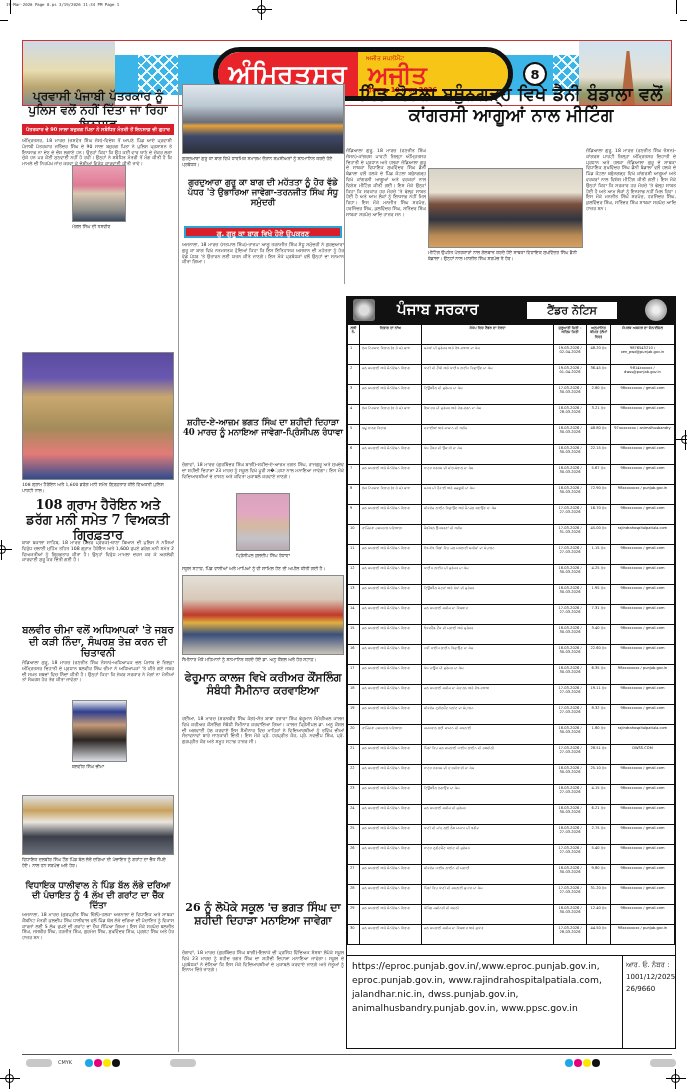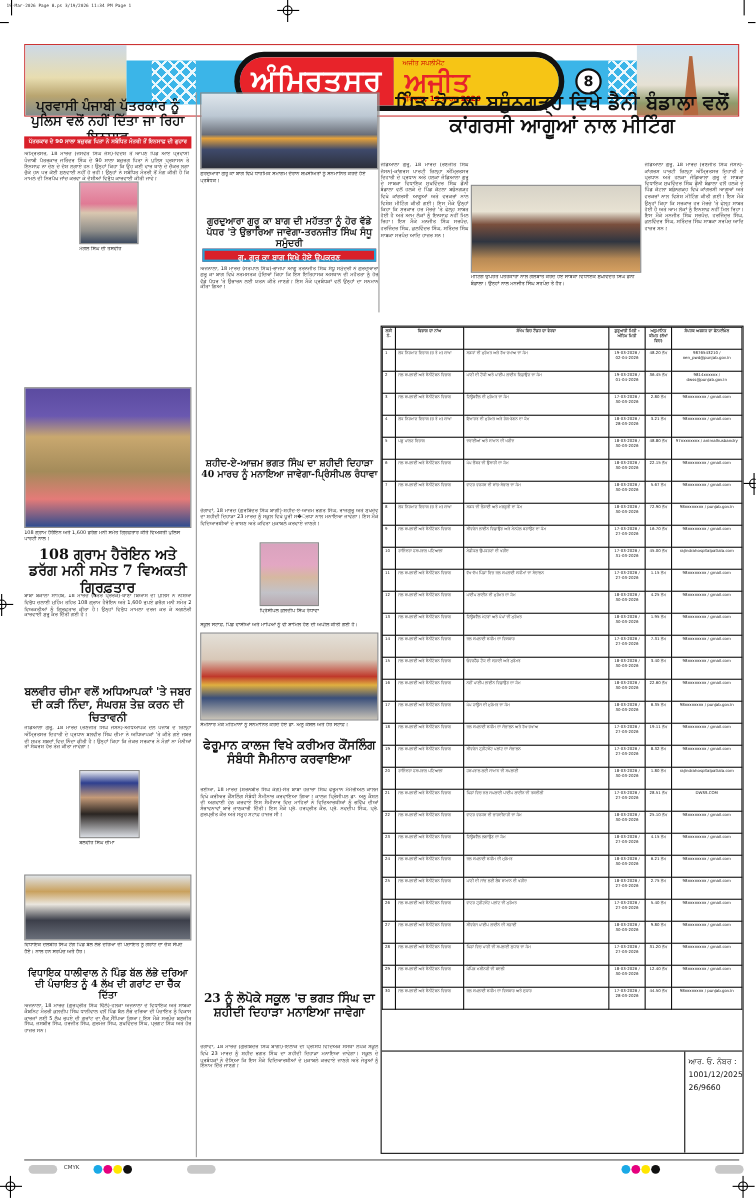--- a/index.html
+++ b/index.html
@@ -90,21 +90,21 @@
 </div>
 
 <div class="hl" style="left:22px;top:90px;width:152px;font-size:12px;">ਪ੍ਰਵਾਸੀ ਪੰਜਾਬੀ ਪੱਤਰਕਾਰ ਨੂੰ ਪੁਲਿਸ ਵਲੋਂ ਨਹੀਂ ਦਿੱਤਾ ਜਾ ਰਿਹਾ ਇਨਸਾਫ਼</div>
 <div class="redbar" style="left:22px;top:124px;width:152px;height:11px;font-size:5px;line-height:11px;">ਪੱਤਰਕਾਰ ਦੇ 90 ਸਾਲਾ ਬਜ਼ੁਰਗ ਪਿਤਾ ਨੇ ਸਬੰਧਿਤ ਮੰਤਰੀ ਤੋਂ ਇਨਸਾਫ਼ ਦੀ ਗੁਹਾਰ ਲਾਈ</div>
 <div class="body" style="left:22px;top:138px;width:150px;height:190px;">ਅੰਮ੍ਰਿਤਸਰ, 18 ਮਾਰਚ (ਜਸਵੰਤ ਸਿੰਘ ਜੱਸ)-ਵਿਦੇਸ਼ ਤੋਂ ਆਪਣੇ ਪਿੰਡ ਆਏ ਪ੍ਰਵਾਸੀ ਪੰਜਾਬੀ ਪੱਤਰਕਾਰ ਜਤਿੰਦਰ ਸਿੰਘ ਦੇ 90 ਸਾਲਾ ਬਜ਼ੁਰਗ ਪਿਤਾ ਨੇ ਪੁਲਿਸ ਪ੍ਰਸ਼ਾਸਨ ਤੇ ਇਨਸਾਫ਼ ਨਾ ਦੇਣ ਦੇ ਦੋਸ਼ ਲਗਾਏ ਹਨ। ਉਨ੍ਹਾਂ ਕਿਹਾ ਕਿ ਉਹ ਕਈ ਵਾਰ ਥਾਣੇ ਦੇ ਚੱਕਰ ਲਗਾ ਚੁੱਕੇ ਹਨ ਪਰ ਕੋਈ ਸੁਣਵਾਈ ਨਹੀਂ ਹੋ ਰਹੀ। ਉਨ੍ਹਾਂ ਨੇ ਸਬੰਧਿਤ ਮੰਤਰੀ ਤੋਂ ਮੰਗ ਕੀਤੀ ਹੈ ਕਿ ਮਾਮਲੇ ਦੀ ਨਿਰਪੱਖ ਜਾਂਚ ਕਰਵਾ ਕੇ ਦੋਸ਼ੀਆਂ ਵਿਰੁੱਧ ਕਾਰਵਾਈ ਕੀਤੀ ਜਾਵੇ।</div>
 <div class="photo" style="left:72px;top:165px;width:54px;height:57px;background:linear-gradient(180deg,#e9a0b4 0%,#e07a95 35%,#d9c7b0 50%,#8f8e8a 80%,#3c4a60 100%);"></div>
 <div class="cap" style="left:72px;top:224px;width:54px;height:8px;">ਮੰਗਲ ਸਿੰਘ ਦੀ ਤਸਵੀਰ</div>
 
 <div class="photo" style="left:182px;top:84px;width:162px;height:70px;background:linear-gradient(180deg,#dfe6ec 0%,#bcc8d3 30%,#6a6e78 55%,#e6a23a 60%,#3f4a6b 75%,#2c2f3a 100%);"></div>
 <div class="cap" style="left:182px;top:156px;width:162px;height:16px;">ਗੁਰਦੁਆਰਾ ਗੁਰੂ ਕਾ ਬਾਗ ਵਿਖੇ ਧਾਰਮਿਕ ਸਮਾਗਮ ਦੌਰਾਨ ਸ਼ਖ਼ਸੀਅਤਾਂ ਨੂੰ ਸਨਮਾਨਿਤ ਕਰਦੇ ਹੋਏ ਪ੍ਰਬੰਧਕ।</div>
-<div class="hl" style="left:182px;top:178px;width:162px;font-size:8.5px;margin-top:20px;">ਗੁਰਦੁਆਰਾ ਗੁਰੂ ਕਾ ਬਾਗ ਦੀ ਮਹੱਤਤਾ ਨੂੰ ਹੋਰ ਵੱਡੇ ਪੱਧਰ 'ਤੇ ਉਭਾਰਿਆ ਜਾਵੇਗਾ-ਤਰਨਜੀਤ ਸਿੰਘ ਸੰਧੂ ਸਮੁੰਦਰੀ</div>
+<div class="hl" style="left:182px;top:178px;width:162px;font-size:8.5px;">ਗੁਰਦੁਆਰਾ ਗੁਰੂ ਕਾ ਬਾਗ ਦੀ ਮਹੱਤਤਾ ਨੂੰ ਹੋਰ ਵੱਡੇ ਪੱਧਰ 'ਤੇ ਉਭਾਰਿਆ ਜਾਵੇਗਾ-ਤਰਨਜੀਤ ਸਿੰਘ ਸੰਧੂ ਸਮੁੰਦਰੀ</div>
 <div class="redbar" style="left:184px;top:226px;width:158px;height:12px;font-size:7px;line-height:12px;border:2px solid #2aa3d6;">ਗੁ. ਗੁਰੂ ਕਾ ਬਾਗ ਵਿਖੇ ਹੋਏ ਉਪਕਰਣ</div>
 <div class="body" style="left:182px;top:242px;width:162px;height:135px;">ਅਜਨਾਲਾ, 18 ਮਾਰਚ (ਸਤਪਾਲ ਸਿੰਘ)-ਭਾਜਪਾ ਆਗੂ ਤਰਨਜੀਤ ਸਿੰਘ ਸੰਧੂ ਸਮੁੰਦਰੀ ਨੇ ਗੁਰਦੁਆਰਾ ਗੁਰੂ ਕਾ ਬਾਗ ਵਿਖੇ ਨਤਮਸਤਕ ਹੁੰਦਿਆਂ ਕਿਹਾ ਕਿ ਇਸ ਇਤਿਹਾਸਕ ਅਸਥਾਨ ਦੀ ਮਹੱਤਤਾ ਨੂੰ ਹੋਰ ਵੱਡੇ ਪੱਧਰ 'ਤੇ ਉਭਾਰਨ ਲਈ ਯਤਨ ਕੀਤੇ ਜਾਣਗੇ। ਇਸ ਮੌਕੇ ਪ੍ਰਬੰਧਕਾਂ ਵਲੋਂ ਉਨ੍ਹਾਂ ਦਾ ਸਨਮਾਨ ਕੀਤਾ ਗਿਆ।</div>
 
 <div class="hl" style="left:346px;top:84px;width:330px;font-size:18px;">ਪਿੰਡ ਕੋਟਲਾ ਬਥੁੰਨਗੜ੍ਹ ਵਿਖੇ ਡੈਨੀ ਬੰਡਾਲਾ ਵਲੋਂ ਕਾਂਗਰਸੀ ਆਗੂਆਂ ਨਾਲ ਮੀਟਿੰਗ</div>
 <div class="body" style="left:346px;top:148px;width:80px;height:140px;">ਜੰਡਿਆਲਾ ਗੁਰੂ, 18 ਮਾਰਚ (ਰਣਜੀਤ ਸਿੰਘ ਜੋਸਨ)-ਕਾਂਗਰਸ ਪਾਰਟੀ ਜ਼ਿਲ੍ਹਾ ਅੰਮ੍ਰਿਤਸਰ ਦਿਹਾਤੀ ਦੇ ਪ੍ਰਧਾਨ ਅਤੇ ਹਲਕਾ ਜੰਡਿਆਲਾ ਗੁਰੂ ਦੇ ਸਾਬਕਾ ਵਿਧਾਇਕ ਸੁਖਵਿੰਦਰ ਸਿੰਘ ਡੈਨੀ ਬੰਡਾਲਾ ਵਲੋਂ ਹਲਕੇ ਦੇ ਪਿੰਡ ਕੋਟਲਾ ਬਥੁੰਨਗੜ੍ਹ ਵਿਖੇ ਕਾਂਗਰਸੀ ਆਗੂਆਂ ਅਤੇ ਵਰਕਰਾਂ ਨਾਲ ਵਿਸ਼ੇਸ਼ ਮੀਟਿੰਗ ਕੀਤੀ ਗਈ। ਇਸ ਮੌਕੇ ਉਨ੍ਹਾਂ ਕਿਹਾ ਕਿ ਸਰਕਾਰ ਹਰ ਮੋਰਚੇ 'ਤੇ ਫੇਲ੍ਹ ਸਾਬਤ ਹੋਈ ਹੈ ਅਤੇ ਆਮ ਲੋਕਾਂ ਨੂੰ ਇਨਸਾਫ਼ ਨਹੀਂ ਮਿਲ ਰਿਹਾ। ਇਸ ਮੌਕੇ ਮਨਜੀਤ ਸਿੰਘ ਸਰਪੰਚ, ਹਰਜਿੰਦਰ ਸਿੰਘ, ਕੁਲਵਿੰਦਰ ਸਿੰਘ, ਸਤਿੰਦਰ ਸਿੰਘ ਸਾਬਕਾ ਸਰਪੰਚ ਆਦਿ ਹਾਜ਼ਰ ਸਨ।</div>
 <div class="photo" style="left:428px;top:168px;width:155px;height:80px;background:linear-gradient(180deg,#d7d3c7 0%,#e8e2d3 30%,#7a4f3d 45%,#2f3540 65%,#b88a55 85%,#d6a060 100%);"></div>
 <div class="cap" style="left:428px;top:250px;width:155px;height:22px;">ਮੀਟਿੰਗ ਉਪਰੰਤ ਪੱਤਰਕਾਰਾਂ ਨਾਲ ਗੱਲਬਾਤ ਕਰਦੇ ਹੋਏ ਸਾਬਕਾ ਵਿਧਾਇਕ ਸੁਖਵਿੰਦਰ ਸਿੰਘ ਡੈਨੀ ਬੰਡਾਲਾ। ਉਨ੍ਹਾਂ ਨਾਲ ਮਨਜੀਤ ਸਿੰਘ ਸਰਪੰਚ ਤੇ ਹੋਰ।</div>
 <div class="body" style="left:586px;top:148px;width:90px;height:140px;">ਜੰਡਿਆਲਾ ਗੁਰੂ, 18 ਮਾਰਚ (ਰਣਜੀਤ ਸਿੰਘ ਜੋਸਨ)-ਕਾਂਗਰਸ ਪਾਰਟੀ ਜ਼ਿਲ੍ਹਾ ਅੰਮ੍ਰਿਤਸਰ ਦਿਹਾਤੀ ਦੇ ਪ੍ਰਧਾਨ ਅਤੇ ਹਲਕਾ ਜੰਡਿਆਲਾ ਗੁਰੂ ਦੇ ਸਾਬਕਾ ਵਿਧਾਇਕ ਸੁਖਵਿੰਦਰ ਸਿੰਘ ਡੈਨੀ ਬੰਡਾਲਾ ਵਲੋਂ ਹਲਕੇ ਦੇ ਪਿੰਡ ਕੋਟਲਾ ਬਥੁੰਨਗੜ੍ਹ ਵਿਖੇ ਕਾਂਗਰਸੀ ਆਗੂਆਂ ਅਤੇ ਵਰਕਰਾਂ ਨਾਲ ਵਿਸ਼ੇਸ਼ ਮੀਟਿੰਗ ਕੀਤੀ ਗਈ। ਇਸ ਮੌਕੇ ਉਨ੍ਹਾਂ ਕਿਹਾ ਕਿ ਸਰਕਾਰ ਹਰ ਮੋਰਚੇ 'ਤੇ ਫੇਲ੍ਹ ਸਾਬਤ ਹੋਈ ਹੈ ਅਤੇ ਆਮ ਲੋਕਾਂ ਨੂੰ ਇਨਸਾਫ਼ ਨਹੀਂ ਮਿਲ ਰਿਹਾ। ਇਸ ਮੌਕੇ ਮਨਜੀਤ ਸਿੰਘ ਸਰਪੰਚ, ਹਰਜਿੰਦਰ ਸਿੰਘ, ਕੁਲਵਿੰਦਰ ਸਿੰਘ, ਸਤਿੰਦਰ ਸਿੰਘ ਸਾਬਕਾ ਸਰਪੰਚ ਆਦਿ ਹਾਜ਼ਰ ਸਨ।</div>
 
 <div class="photo" style="left:22px;top:352px;width:152px;height:128px;background:linear-gradient(180deg,#5b4ba0 0%,#6a58b0 20%,#c9a86f 35%,#a48b5a 60%,#e47b78 80%,#2f4c8f 100%);"></div>
@@ -126,27 +126,33 @@
 <div class="hl" style="left:22px;top:624px;width:152px;font-size:10px;">ਬਲਵੀਰ ਚੀਮਾ ਵਲੋਂ ਅਧਿਆਪਕਾਂ 'ਤੇ ਜਬਰ ਦੀ ਕੜੀ ਨਿੰਦਾ, ਸੰਘਰਸ਼ ਤੇਜ਼ ਕਰਨ ਦੀ ਚਿਤਾਵਨੀ</div>
 <div class="body" style="left:22px;top:660px;width:152px;height:118px;">ਜੰਡਿਆਲਾ ਗੁਰੂ, 18 ਮਾਰਚ (ਰਣਜੀਤ ਸਿੰਘ ਜੋਸਨ)-ਅਧਿਆਪਕ ਦਲ ਪੰਜਾਬ ਦੇ ਜ਼ਿਲ੍ਹਾ ਅੰਮ੍ਰਿਤਸਰ ਦਿਹਾਤੀ ਦੇ ਪ੍ਰਧਾਨ ਬਲਵੀਰ ਸਿੰਘ ਚੀਮਾ ਨੇ ਅਧਿਆਪਕਾਂ 'ਤੇ ਕੀਤੇ ਗਏ ਜਬਰ ਦੀ ਸਖ਼ਤ ਸ਼ਬਦਾਂ ਵਿਚ ਨਿੰਦਾ ਕੀਤੀ ਹੈ। ਉਨ੍ਹਾਂ ਕਿਹਾ ਕਿ ਜੇਕਰ ਸਰਕਾਰ ਨੇ ਮੰਗਾਂ ਨਾ ਮੰਨੀਆਂ ਤਾਂ ਸੰਘਰਸ਼ ਹੋਰ ਤੇਜ਼ ਕੀਤਾ ਜਾਵੇਗਾ।</div>
 <div class="photo" style="left:72px;top:700px;width:55px;height:62px;background:linear-gradient(180deg,#e8eaf0 0%,#2e3f8f 18%,#c49a78 40%,#2a2522 65%,#d9dce2 100%);"></div>
 <div class="cap" style="left:72px;top:764px;width:55px;height:6px;">ਬਲਵੀਰ ਸਿੰਘ ਚੀਮਾ</div>
 
 <div class="photo" style="left:22px;top:795px;width:152px;height:60px;background:linear-gradient(180deg,#dfe3e6 0%,#c9a15e 25%,#eae6de 45%,#3c3f4a 70%,#6a6f7a 100%);"></div>
 <div class="cap" style="left:22px;top:857px;width:152px;height:18px;">ਵਿਧਾਇਕ ਦਲਬੀਰ ਸਿੰਘ ਟੌਂਗ ਪਿੰਡ ਬੱਲ ਲੱਭੇ ਦਰਿਆ ਦੀ ਪੰਚਾਇਤ ਨੂੰ ਗਰਾਂਟ ਦਾ ਚੈੱਕ ਸੌਂਪਦੇ ਹੋਏ। ਨਾਲ ਹਨ ਸਰਪੰਚ ਅਤੇ ਹੋਰ।</div>
 <div class="hl" style="left:22px;top:880px;width:152px;font-size:8.8px;">ਵਿਧਾਇਕ ਧਾਲੀਵਾਲ ਨੇ ਪਿੰਡ ਬੱਲ ਲੱਭੇ ਦਰਿਆ ਦੀ ਪੰਚਾਇਤ ਨੂੰ 4 ਲੱਖ ਦੀ ਗਰਾਂਟ ਦਾ ਚੈੱਕ ਦਿੱਤਾ</div>
 <div class="body" style="left:22px;top:912px;width:152px;height:140px;">ਅਜਨਾਲਾ, 18 ਮਾਰਚ (ਗੁਰਪ੍ਰੀਤ ਸਿੰਘ ਢਿੱਲੋਂ)-ਹਲਕਾ ਅਜਨਾਲਾ ਦੇ ਵਿਧਾਇਕ ਅਤੇ ਸਾਬਕਾ ਕੈਬਨਿਟ ਮੰਤਰੀ ਕੁਲਦੀਪ ਸਿੰਘ ਧਾਲੀਵਾਲ ਵਲੋਂ ਪਿੰਡ ਬੱਲ ਲੱਭੇ ਦਰਿਆ ਦੀ ਪੰਚਾਇਤ ਨੂੰ ਵਿਕਾਸ ਕਾਰਜਾਂ ਲਈ 5 ਲੱਖ ਰੁਪਏ ਦੀ ਗਰਾਂਟ ਦਾ ਚੈੱਕ ਸੌਂਪਿਆ ਗਿਆ। ਇਸ ਮੌਕੇ ਸਰਪੰਚ ਬਲਜੀਤ ਸਿੰਘ, ਜਸਬੀਰ ਸਿੰਘ, ਹਰਜੀਤ ਸਿੰਘ, ਗੁਰਮੇਜ ਸਿੰਘ, ਸੁਖਵਿੰਦਰ ਸਿੰਘ, ਪ੍ਰਗਟ ਸਿੰਘ ਅਤੇ ਹੋਰ ਹਾਜ਼ਰ ਸਨ।</div>
 
-<div class="hl" style="left:182px;top:902px;width:162px;font-size:11px;">23 ਨੂੰ ਲੋਪੋਕੇ ਸਕੂਲ 'ਚ ਭਗਤ ਸਿੰਘ ਦਾ ਸ਼ਹੀਦੀ ਦਿਹਾੜਾ ਮਨਾਇਆ ਜਾਵੇਗਾ</div>
+<div class="hl" style="left:182px;top:902px;width:162px;font-size:11px;">26 ਨੂੰ ਲੋਪੋਕੇ ਸਕੂਲ 'ਚ ਭਗਤ ਸਿੰਘ ਦਾ ਸ਼ਹੀਦੀ ਦਿਹਾੜਾ ਮਨਾਇਆ ਜਾਵੇਗਾ</div>
 <div class="body" style="left:182px;top:950px;width:162px;height:102px;">ਚੋਗਾਵਾਂ, 18 ਮਾਰਚ (ਗੁਰਬਿੰਦਰ ਸਿੰਘ ਬਾਗੀ)-ਇਲਾਕੇ ਦੀ ਪ੍ਰਸਿੱਧ ਵਿੱਦਿਅਕ ਸੰਸਥਾ ਲੋਪੋਕੇ ਸਕੂਲ ਵਿਖੇ 23 ਮਾਰਚ ਨੂੰ ਸ਼ਹੀਦ ਭਗਤ ਸਿੰਘ ਦਾ ਸ਼ਹੀਦੀ ਦਿਹਾੜਾ ਮਨਾਇਆ ਜਾਵੇਗਾ। ਸਕੂਲ ਦੇ ਪ੍ਰਬੰਧਕਾਂ ਨੇ ਦੱਸਿਆ ਕਿ ਇਸ ਮੌਕੇ ਵਿਦਿਆਰਥੀਆਂ ਦੇ ਮੁਕਾਬਲੇ ਕਰਵਾਏ ਜਾਣਗੇ ਅਤੇ ਜੇਤੂਆਂ ਨੂੰ ਇਨਾਮ ਦਿੱਤੇ ਜਾਣਗੇ।</div>
 
 <div class="col-rule" style="left:178px;top:84px;height:968px"></div>
 <div class="col-rule" style="left:344px;top:84px;height:200px"></div>
 
 <div class="tender">
+  <div class="thead">
+    <div class="emblem"></div>
+    <div class="gov">ਪੰਜਾਬ ਸਰਕਾਰ</div>
+    <div class="tn">ਟੈਂਡਰ ਨੋਟਿਸ</div>
+    <div class="logo"></div>
+  </div>
   <table>
     <colgroup>
         <col style="width:12px">
         <col style="width:62px">
         <col style="width:132px">
         <col style="width:33px">
         <col style="width:24px">
         <col>
       </colgroup>
     <thead>
@@ -397,20 +403,21 @@
           <td style="height: 20px;">ਜਲ ਸਪਲਾਈ ਅਤੇ ਸੈਨੀਟੇਸ਼ਨ ਵਿਭਾਗ</td>
           <td style="height: 20px;">ਜਲ ਸਪਲਾਈ ਸਕੀਮ ਦਾ ਵਿਸਥਾਰ ਅਤੇ ਸੁਧਾਰ</td>
           <td class="c" style="height: 20px;">17-03-2026 / 28-03-2026</td>
           <td class="c" style="height: 20px;">44.50 ਲੱਖ</td>
           <td class="c" style="height: 20px;">98xxxxxxxx / punjab.gov.in</td>
         </tr>
       </tbody>
   </table>
   <div class="foot">
     <div class="links">
+      <div>https://eproc.punjab.gov.in/,www.eproc.punjab.gov.in, eproc.punjab.gov.in, www.rajindrahospitalpatiala.com, jalandhar.nic.in, dwss.punjab.gov.in, animalhusbandry.punjab.gov.in, www.ppsc.gov.in</div>
     </div>
     <div class="ref">
       <div>ਆਰ. ਓ. ਨੰਬਰ :</div>
       <div>1001/12/2025-26/9660</div>
     </div>
   </div>
 </div>
 
 <div class="footline"></div>
 <div class="grey-dot" style="left:26px"></div>

